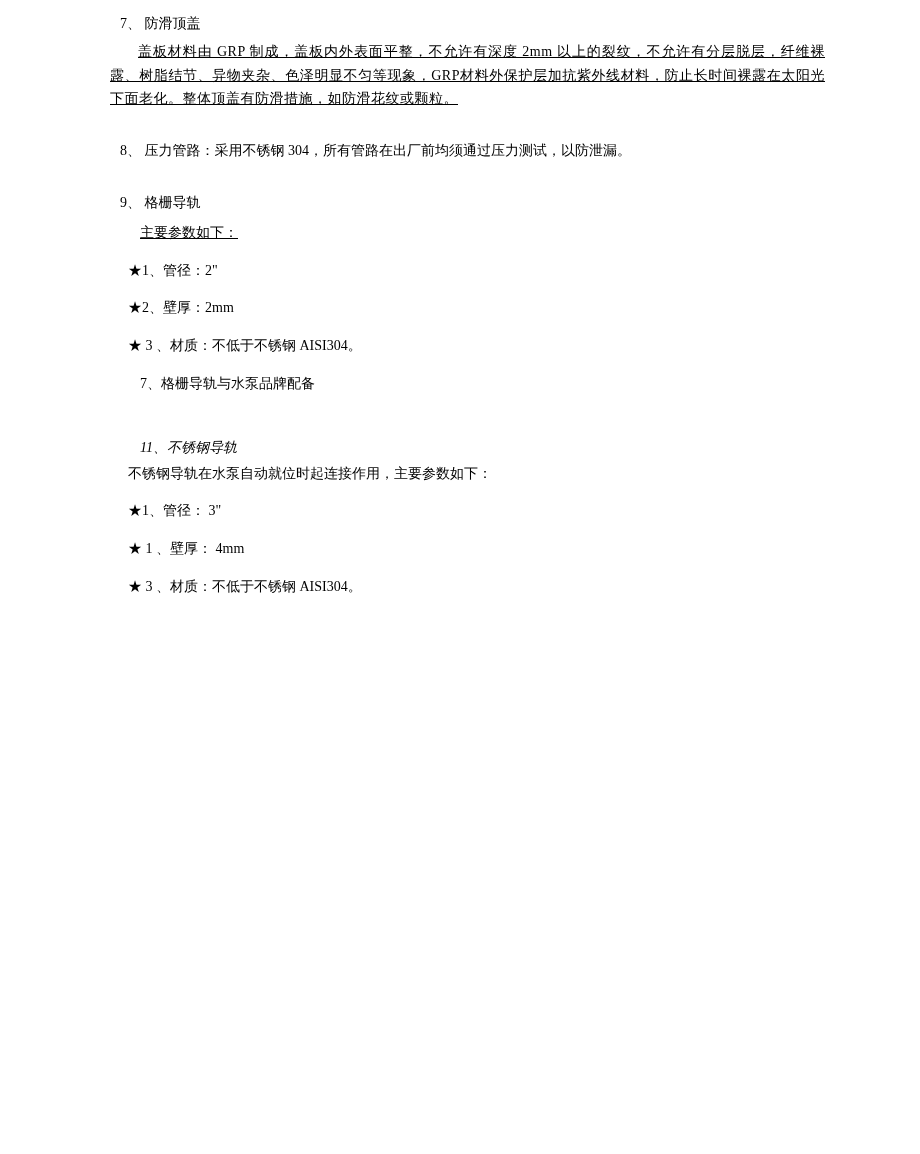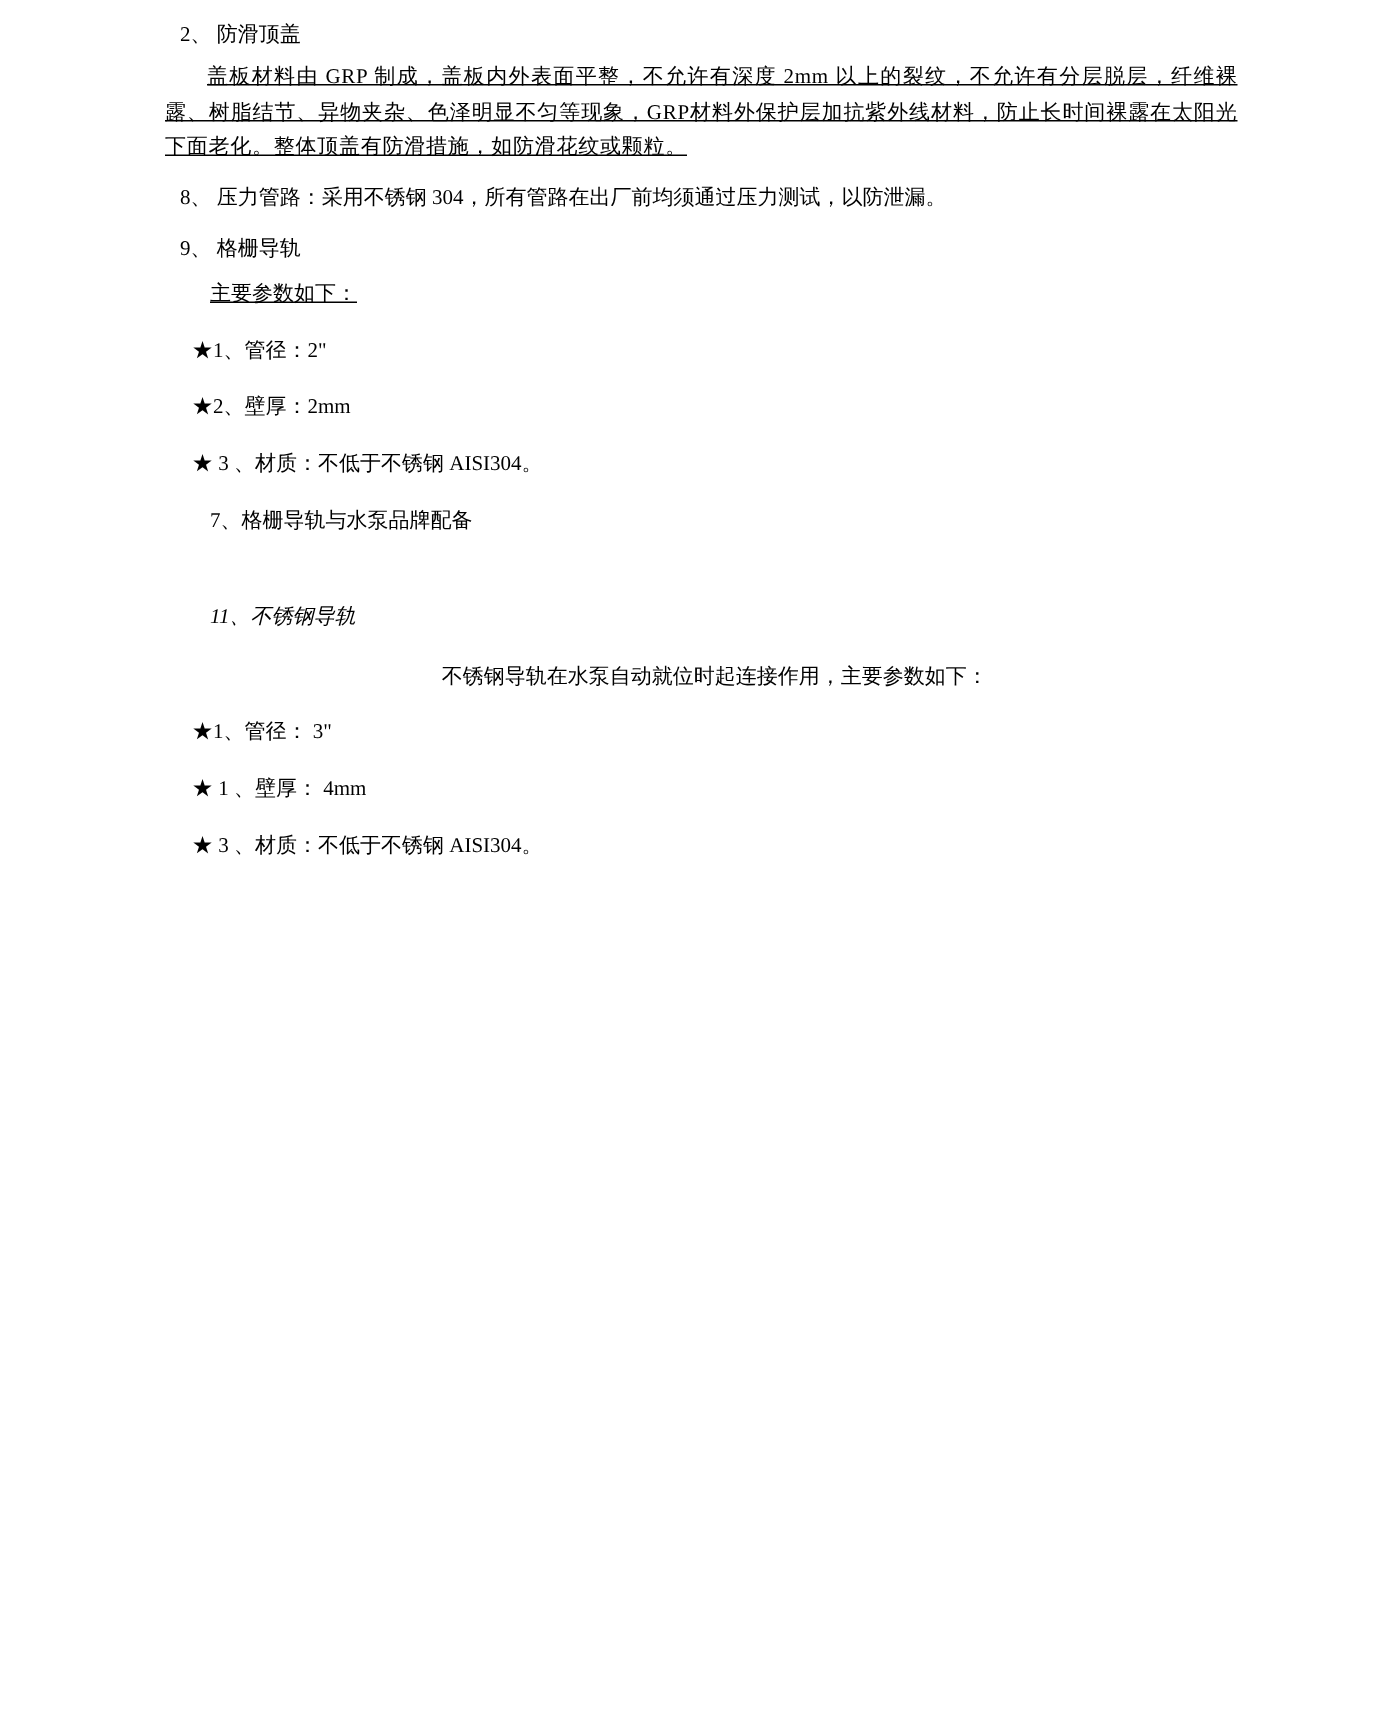--- a/index.html
+++ b/index.html
@@ -22,21 +22,21 @@
     }
     .body-para {
       text-indent: 2em;
       margin: 0 0 4px 0;
       padding-left: 0;
       text-align: justify;
       letter-spacing: 0.5px;
       text-decoration: underline;
     }
     .sec-gap {
-      margin-top: 10px;
+      margin-top: 28px;
     }
     .sub-intro {
       padding-left: 30px;
       margin: 6px 0;
       text-decoration: underline;
     }
     .param {
       padding-left: 18px;
       margin: 10px 0 10px 0;
     }
@@ -44,33 +44,32 @@
       padding-left: 30px;
       margin: 10px 0 10px 0;
     }
     .sec11-title {
       padding-left: 30px;
       margin-top: 40px;
       font-style: italic;
     }
     .sec11-intro {
       padding-left: 18px;
-      margin: 16px 0 10px 0;
-      text-align: center;
+      margin: 2px 0 10px 0;
     }
     .spaced {
       margin-top: 14px;
     }
   </style>
 </head>
 <body>
 
 <div class="page">
 
-  <div class="h-item">2、  防滑顶盖</div>
+  <div class="h-item">7、  防滑顶盖</div>
   <p class="body-para">盖板材料由 GRP 制成，盖板内外表面平整，不允许有深度 2mm 以上的裂纹，不允许有分层脱层，纤维裸露、树脂结节、异物夹杂、色泽明显不匀等现象，GRP材料外保护层加抗紫外线材料，防止长时间裸露在太阳光下面老化。整体顶盖有防滑措施，如防滑花纹或颗粒。</p>
 
   <div class="h-item sec-gap">8、  压力管路：采用不锈钢 304，所有管路在出厂前均须通过压力测试，以防泄漏。</div>
 
   <div class="h-item sec-gap">9、  格栅导轨</div>
   <div class="sub-intro">主要参数如下：</div>
   <div class="param spaced">★1、管径：2"</div>
   <div class="param spaced">★2、壁厚：2mm</div>
   <div class="param spaced">★ 3 、材质：不低于不锈钢 AISI304。</div>
   <div class="param-plain spaced">7、格栅导轨与水泵品牌配备</div>

